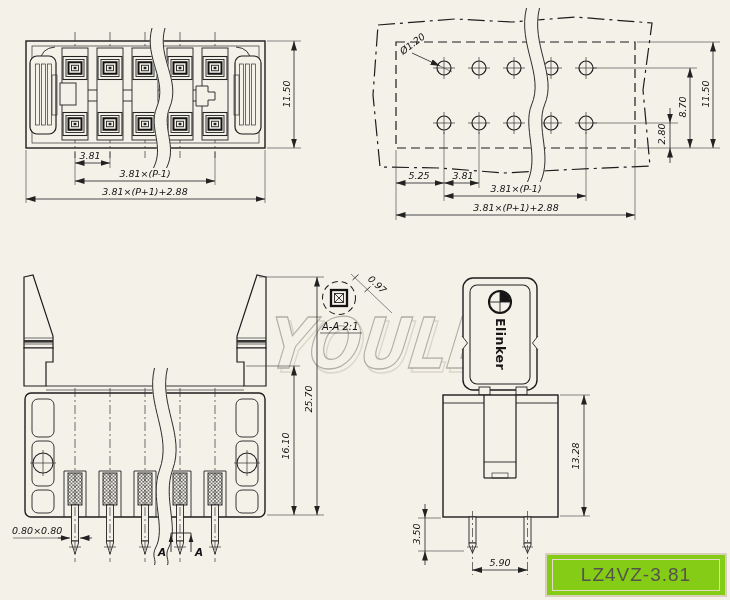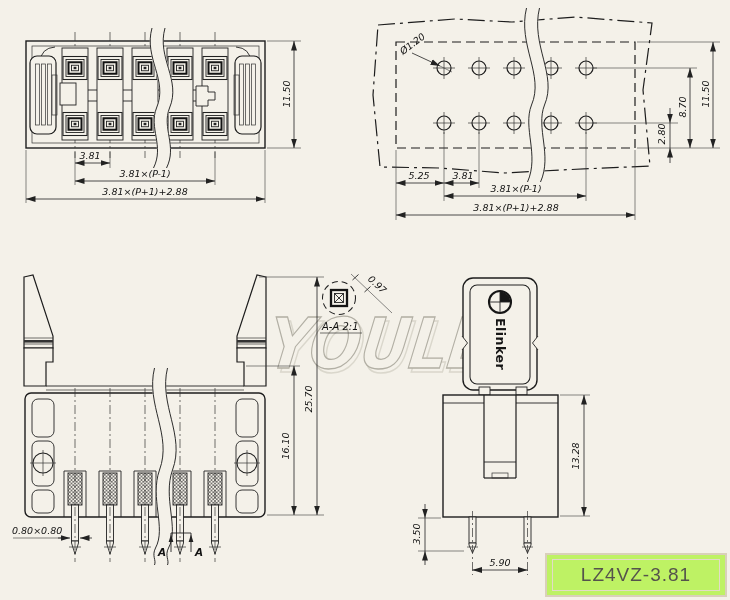--- a/index.html
+++ b/index.html
@@ -18,21 +18,21 @@
   .dash{stroke:#1d1d1d;stroke-width:1.2;fill:none;stroke-dasharray:9 5}
   .chain{stroke:#1d1d1d;stroke-width:1.2;fill:none;stroke-dasharray:17 5 3 5}
   .wavE{stroke:#f4f1e9;stroke-width:14;fill:none;stroke-linecap:butt}
   .wav{stroke:#222;stroke-width:.95;fill:none}
   .dt{font:italic 9.5px "DejaVu Sans",sans-serif;fill:#111}
   .dtb{font:italic bold 10.5px "DejaVu Sans",sans-serif;fill:#111}
   .lbl{font:italic 10px "DejaVu Sans",sans-serif;fill:#111}
   .brand{font:bold 12.5px "DejaVu Sans",sans-serif;fill:#161616;letter-spacing:.5px}
   .wmS{font:italic bold 70px "DejaVu Sans",sans-serif;letter-spacing:0px}
   #pnbox{position:absolute;left:545px;top:553px;width:182px;height:44px;
-         background:#bef264;border:2px solid #d9d0ba;box-sizing:border-box;}
+         background:#84cc16;border:2px solid #d9d0ba;box-sizing:border-box;}
   #pnbox .inner{position:absolute;left:5px;top:4px;right:5px;bottom:4px;
          border:1px solid #e2dbc7;display:flex;align-items:center;justify-content:center;}
   #pnbox span{font-family:"Liberation Sans",sans-serif;font-size:19px;color:#55534c;letter-spacing:1px;}
 </style>
 </head>
 <body>
 
 <div id="page">
 <svg width="730" height="600" viewBox="0 0 730 600">
   <defs>

